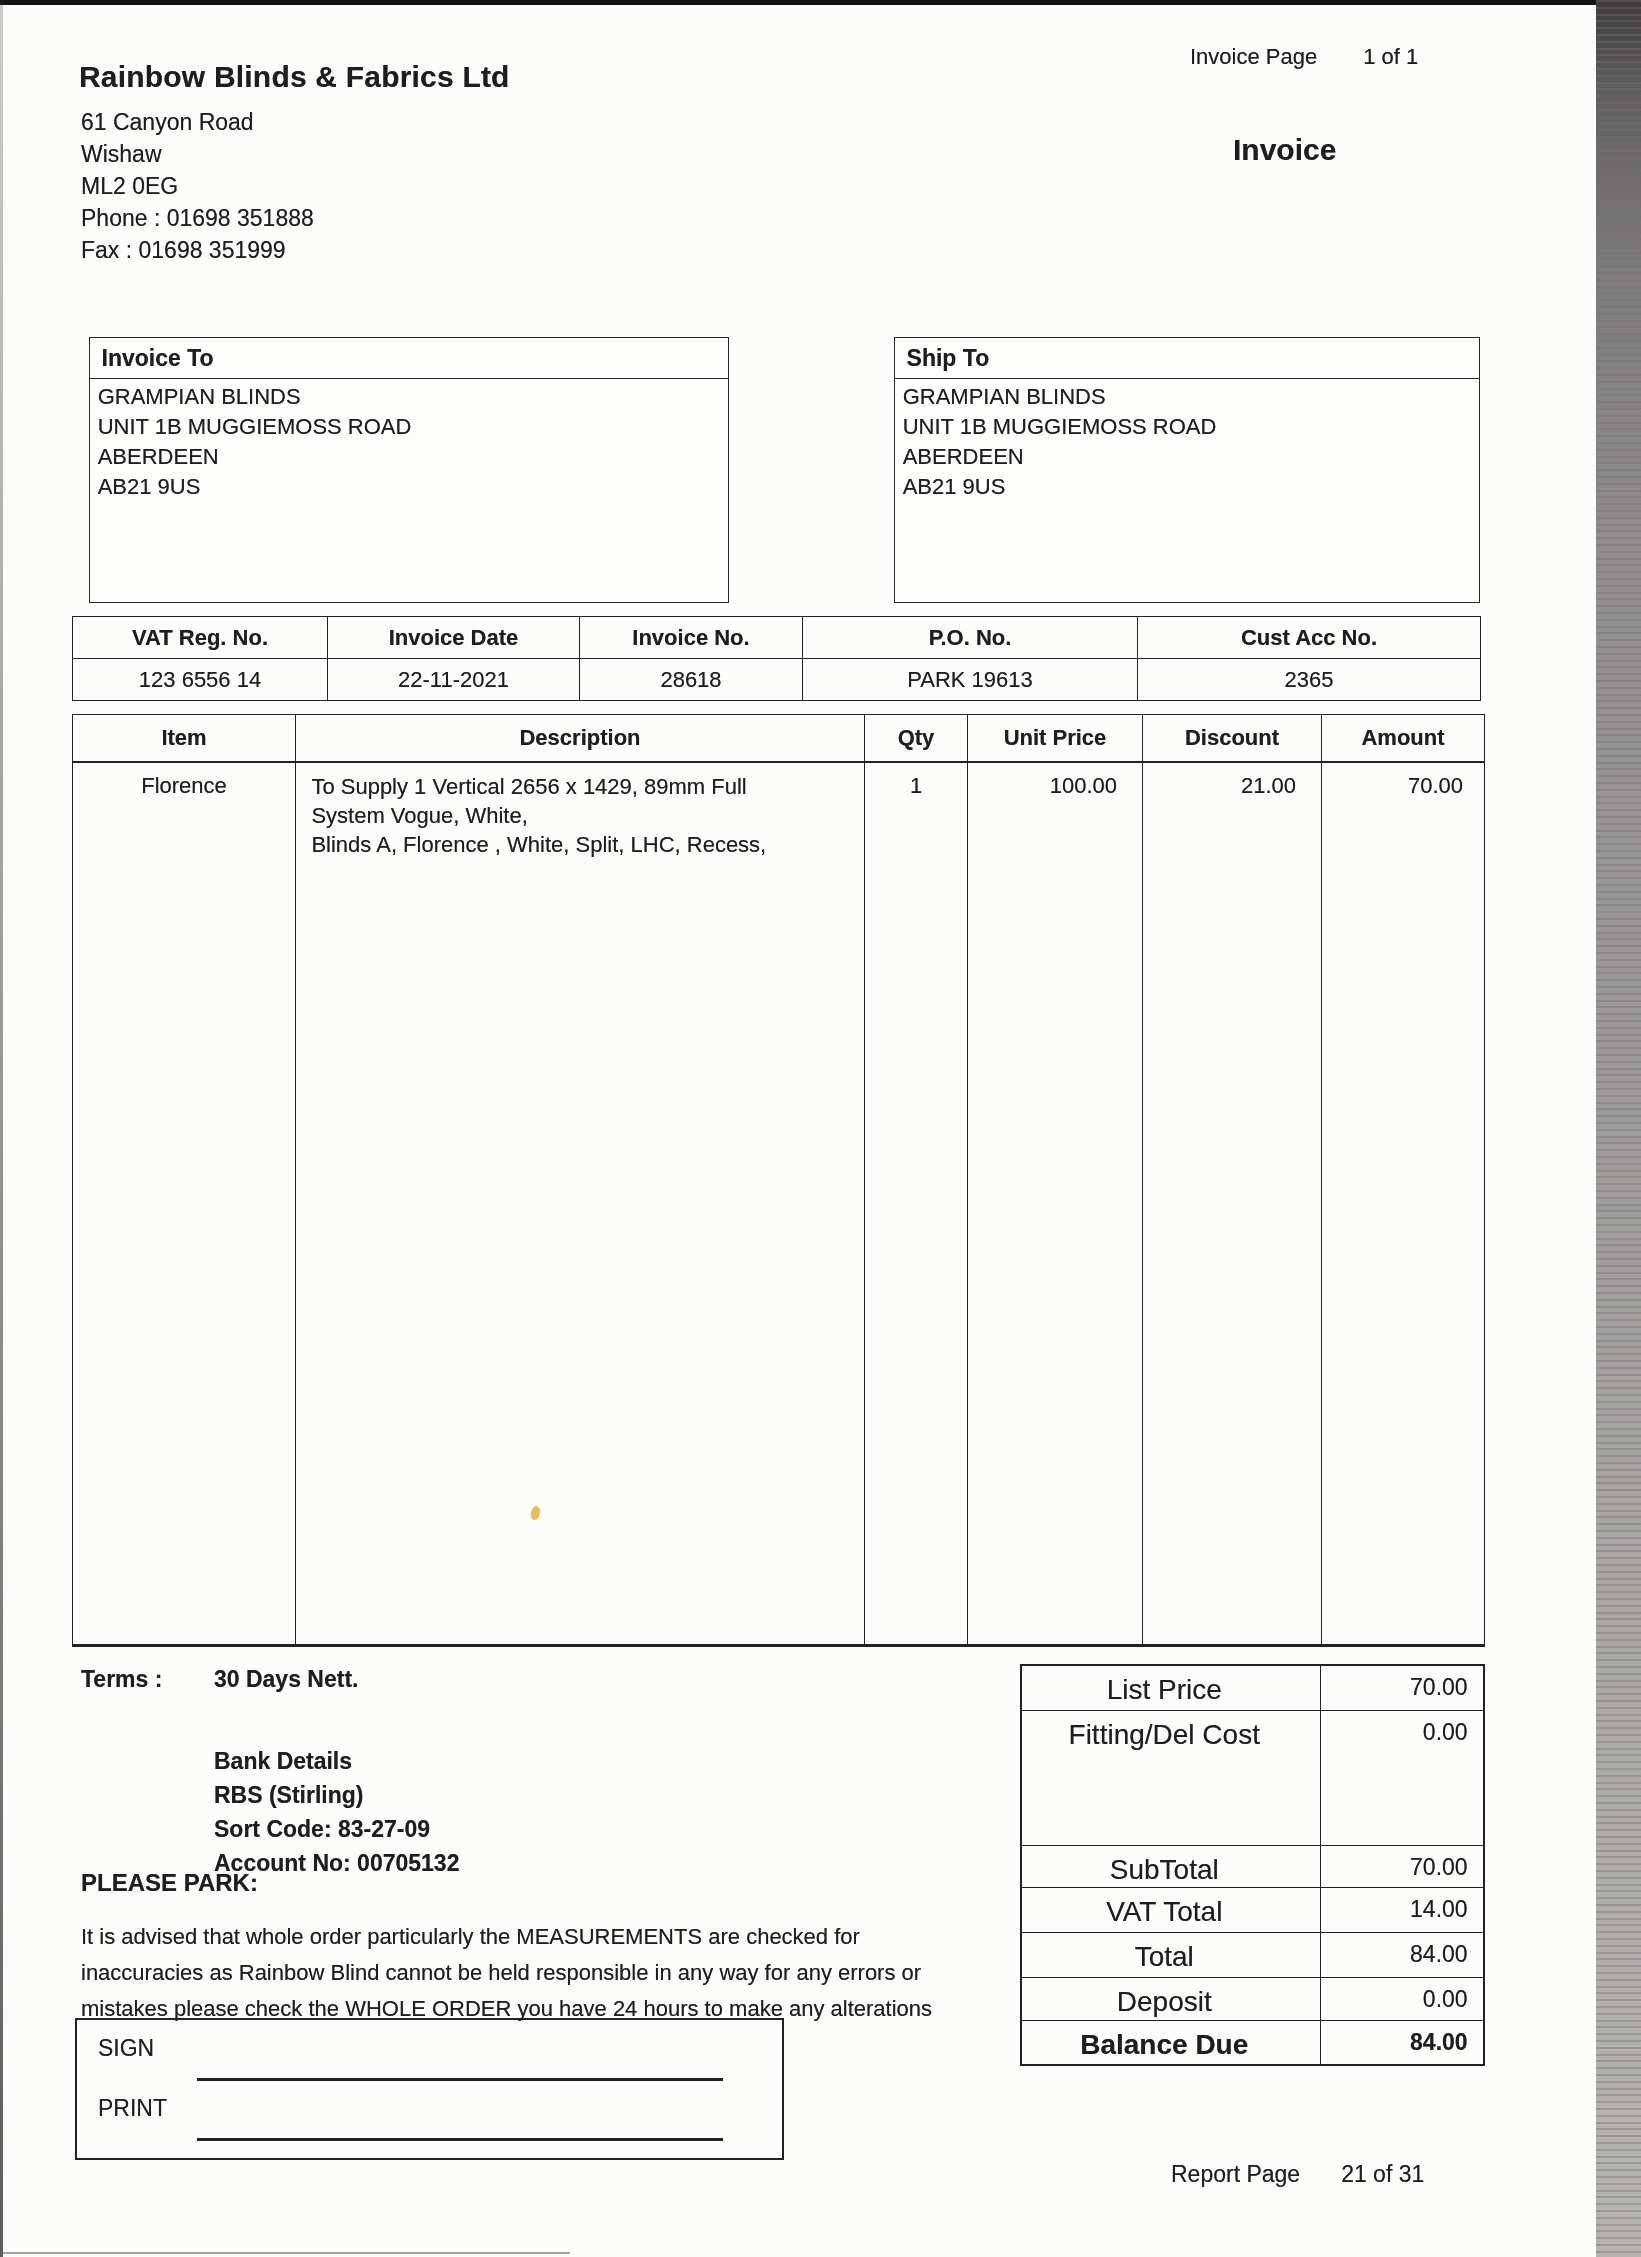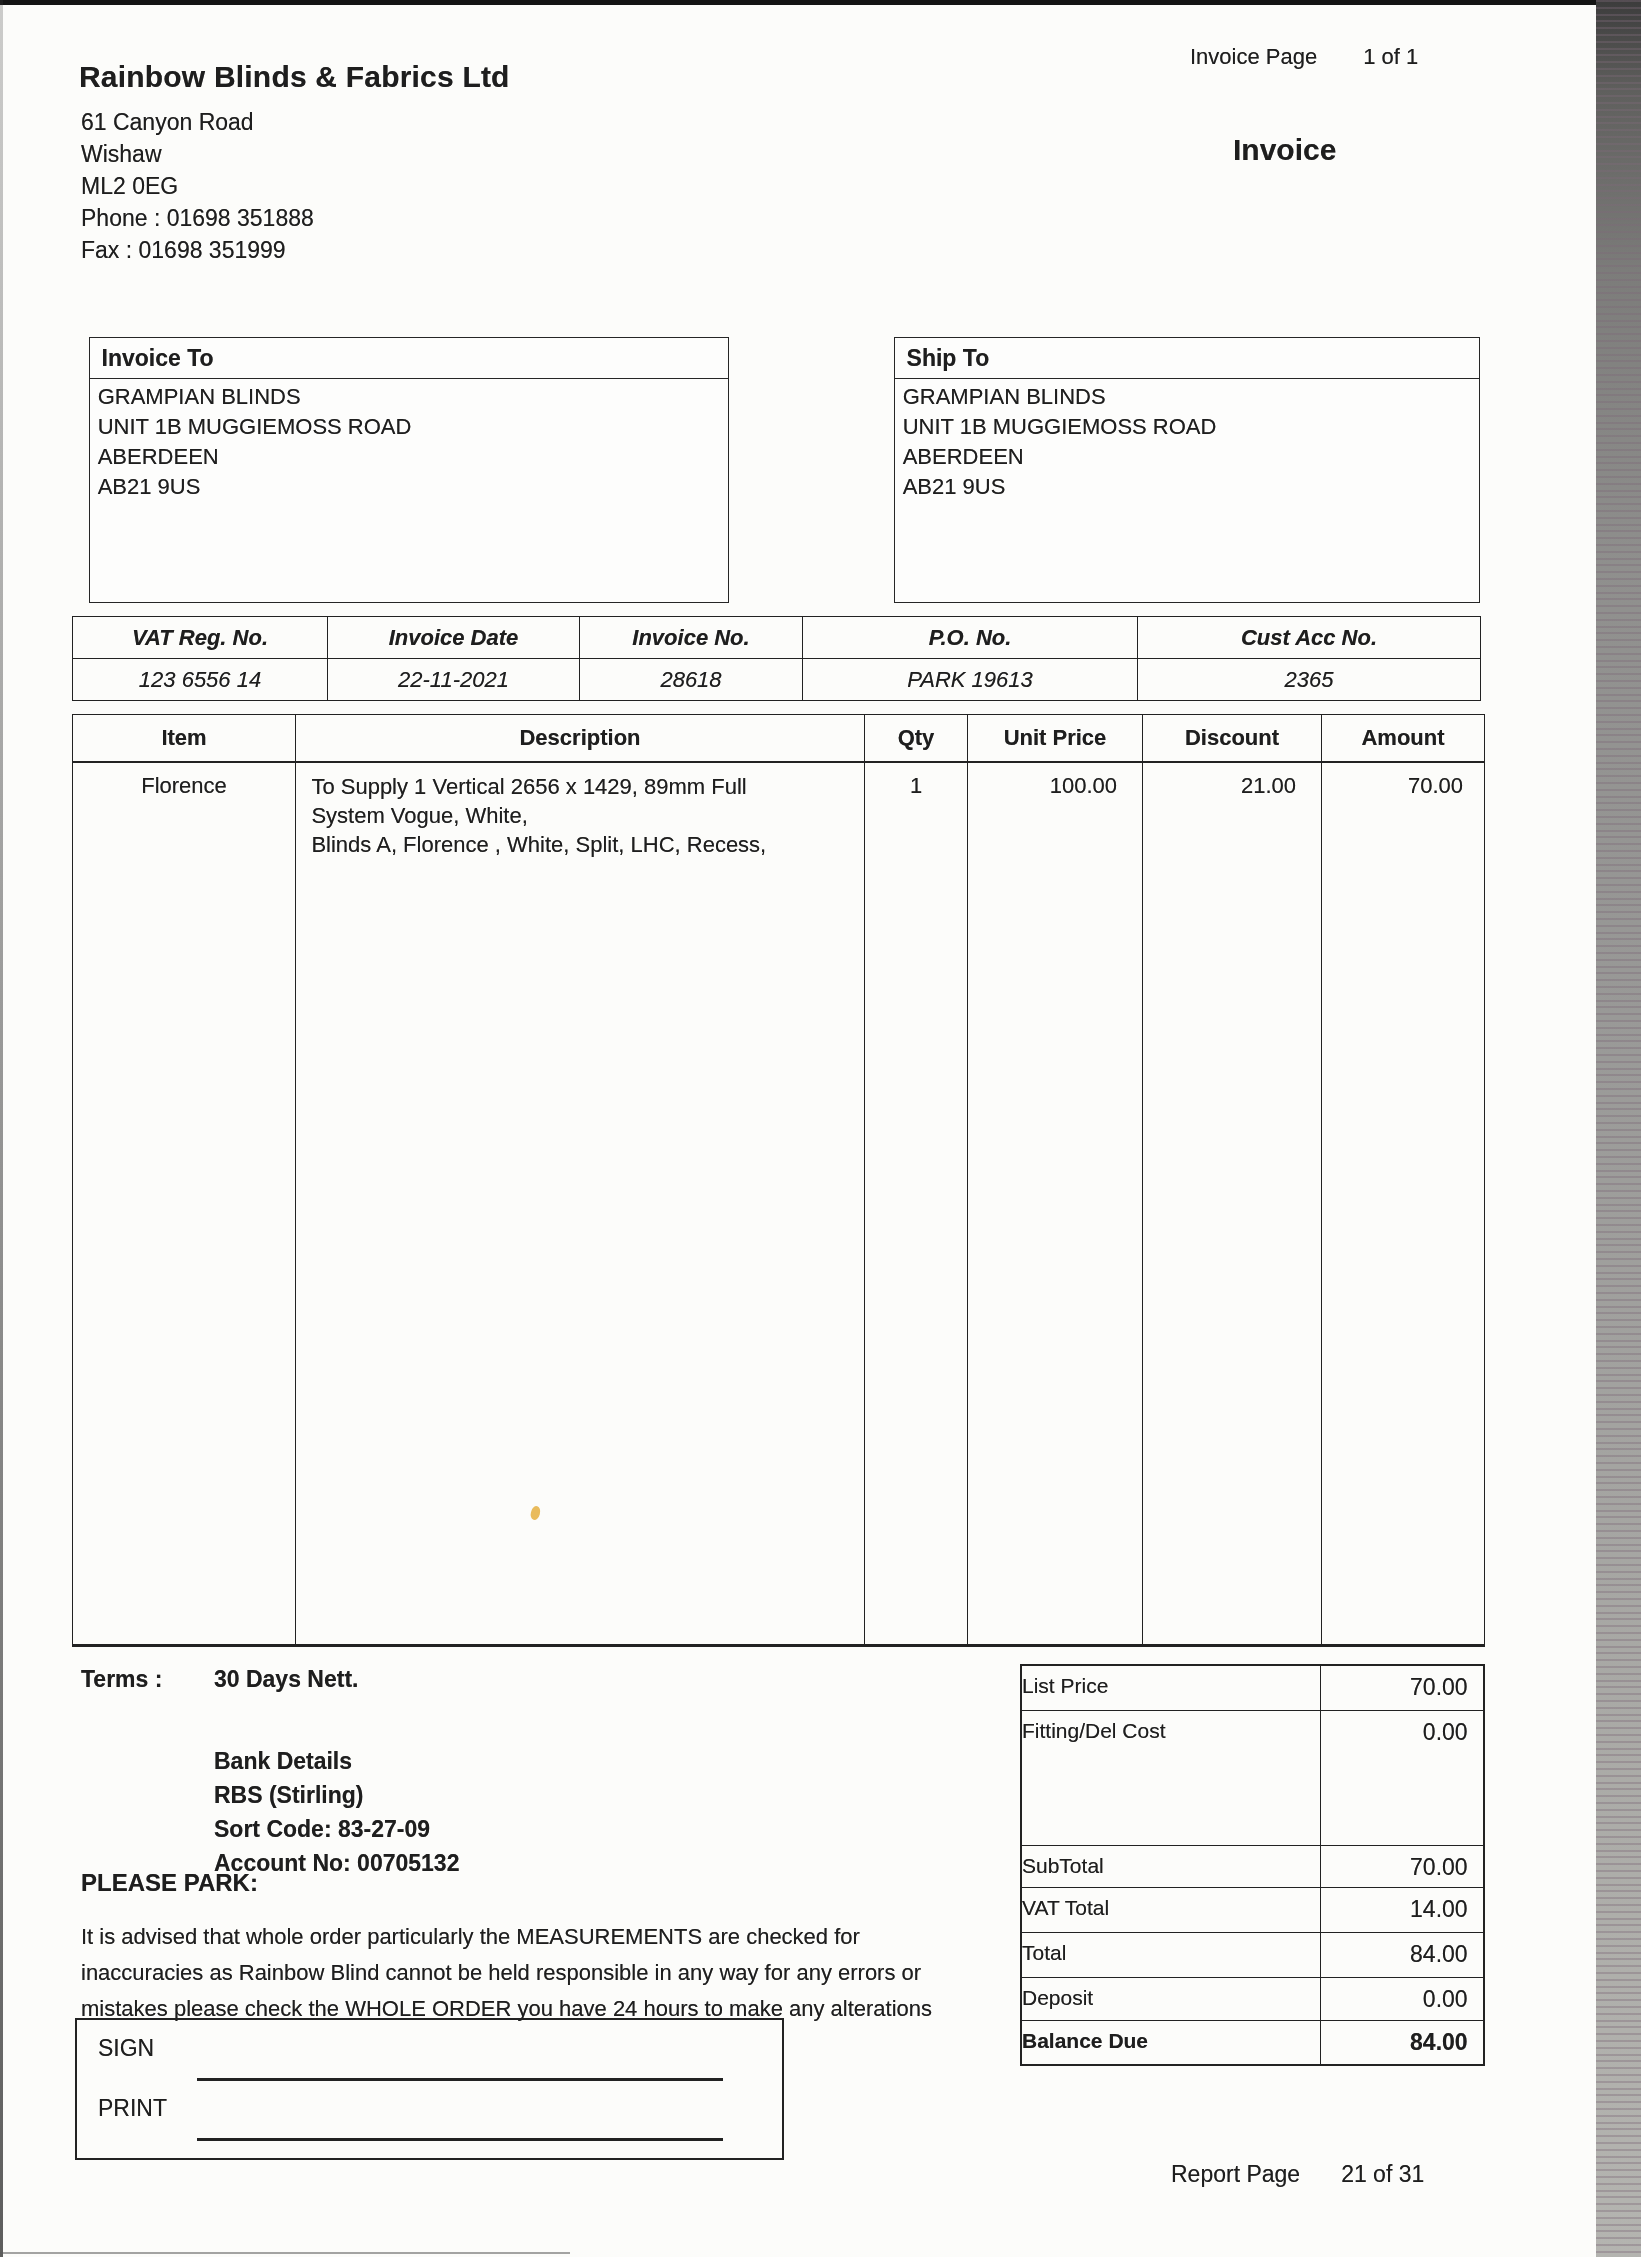--- a/index.html
+++ b/index.html
@@ -41,21 +41,21 @@
   .addr-box .addr-lines{padding:3.9px 7.7px 0 7.7px;font-size:22px;line-height:30px;}
   .box-invoice-to{left:89px;top:337px;width:638px;height:264px;}
   .box-ship-to{left:894px;top:337px;width:584px;height:264px;}
 
   
   .meta-table{left:72px;top:616px;width:1409px;height:85px;border:1.9px solid #222;
     display:flex;flex-direction:column;box-sizing:border-box;}
   .meta-row{display:flex;flex:1;}
   .meta-row.hdr{border-bottom:1.9px solid #222;font-weight:bold;}
   .meta-cell{box-sizing:border-box;border-right:1.9px solid #222;display:flex;align-items:center;justify-content:center;
-    font-size:22px;font-style:italic;}
+    font-size:22px;}
   .meta-cell:last-child{border-right:none;}
   .mc0{width:255px;} .mc1{width:252px;} .mc2{width:223px;} .mc3{width:335px;} .mc4{flex:1;}
 
   
   .items-table{left:72px;top:714px;width:1413px;height:933px;border:1.9px solid #222;border-bottom-width:3.9px;
     display:flex;flex-direction:column;box-sizing:border-box;}
   .items-head{display:flex;height:46px;border-bottom:2.9px solid #222;font-weight:bold;}
   .items-head .icell{display:flex;align-items:center;justify-content:center;font-size:22px;}
   .items-body{display:flex;flex:1;}
   .icell{box-sizing:border-box;border-right:1.9px solid #222;}
@@ -65,22 +65,22 @@
   .items-body .ic1{padding:8.7px 13.5px 0 15.4px;font-size:22px;line-height:29px;}
   .items-body .ic2{text-align:center;padding-top:9.7px;font-size:22px;}
   .items-body .num{text-align:right;padding:9.7px 25px 0 0;font-size:22px;}
   .items-body .ic5{padding-right:21px;}
 
   
   .totals-box{left:1020px;top:1664px;width:465px;height:402px;border:2.9px solid #222;
     display:flex;flex-direction:column;box-sizing:border-box;}
   .t-row{display:flex;border-bottom:1.9px solid #222;box-sizing:border-box;}
   .t-row:last-child{border-bottom:none;flex:1;}
-  .t-label{width:299px;box-sizing:border-box;border-right:1.9px solid #222;text-align:left;
-    padding:7.7px 13.5px 0 0;font-size:21px;}
+  .t-label{width:299px;box-sizing:border-box;border-right:1.9px solid #222;text-align:center;
+    padding:7.7px 13.5px 0 0;font-size:28px;}
   .t-value{flex:1;text-align:right;padding:7.7px 15.4px 0 0;font-size:23px;}
   .t-row.bold .t-label,.t-row.bold .t-value{font-weight:bold;}
 
   
   .terms-label{left:81px;top:1666px;font-size:23px;font-weight:bold;}
   .terms-value{left:214px;top:1666px;font-size:23px;font-weight:bold;}
   .bank-block{left:214px;top:1744px;font-size:23px;font-weight:bold;line-height:34px;}
   .note-title{left:81px;top:1869px;font-size:24px;font-weight:bold;}
   .note-body{left:81px;top:1919px;font-size:22px;line-height:36px;}
 

